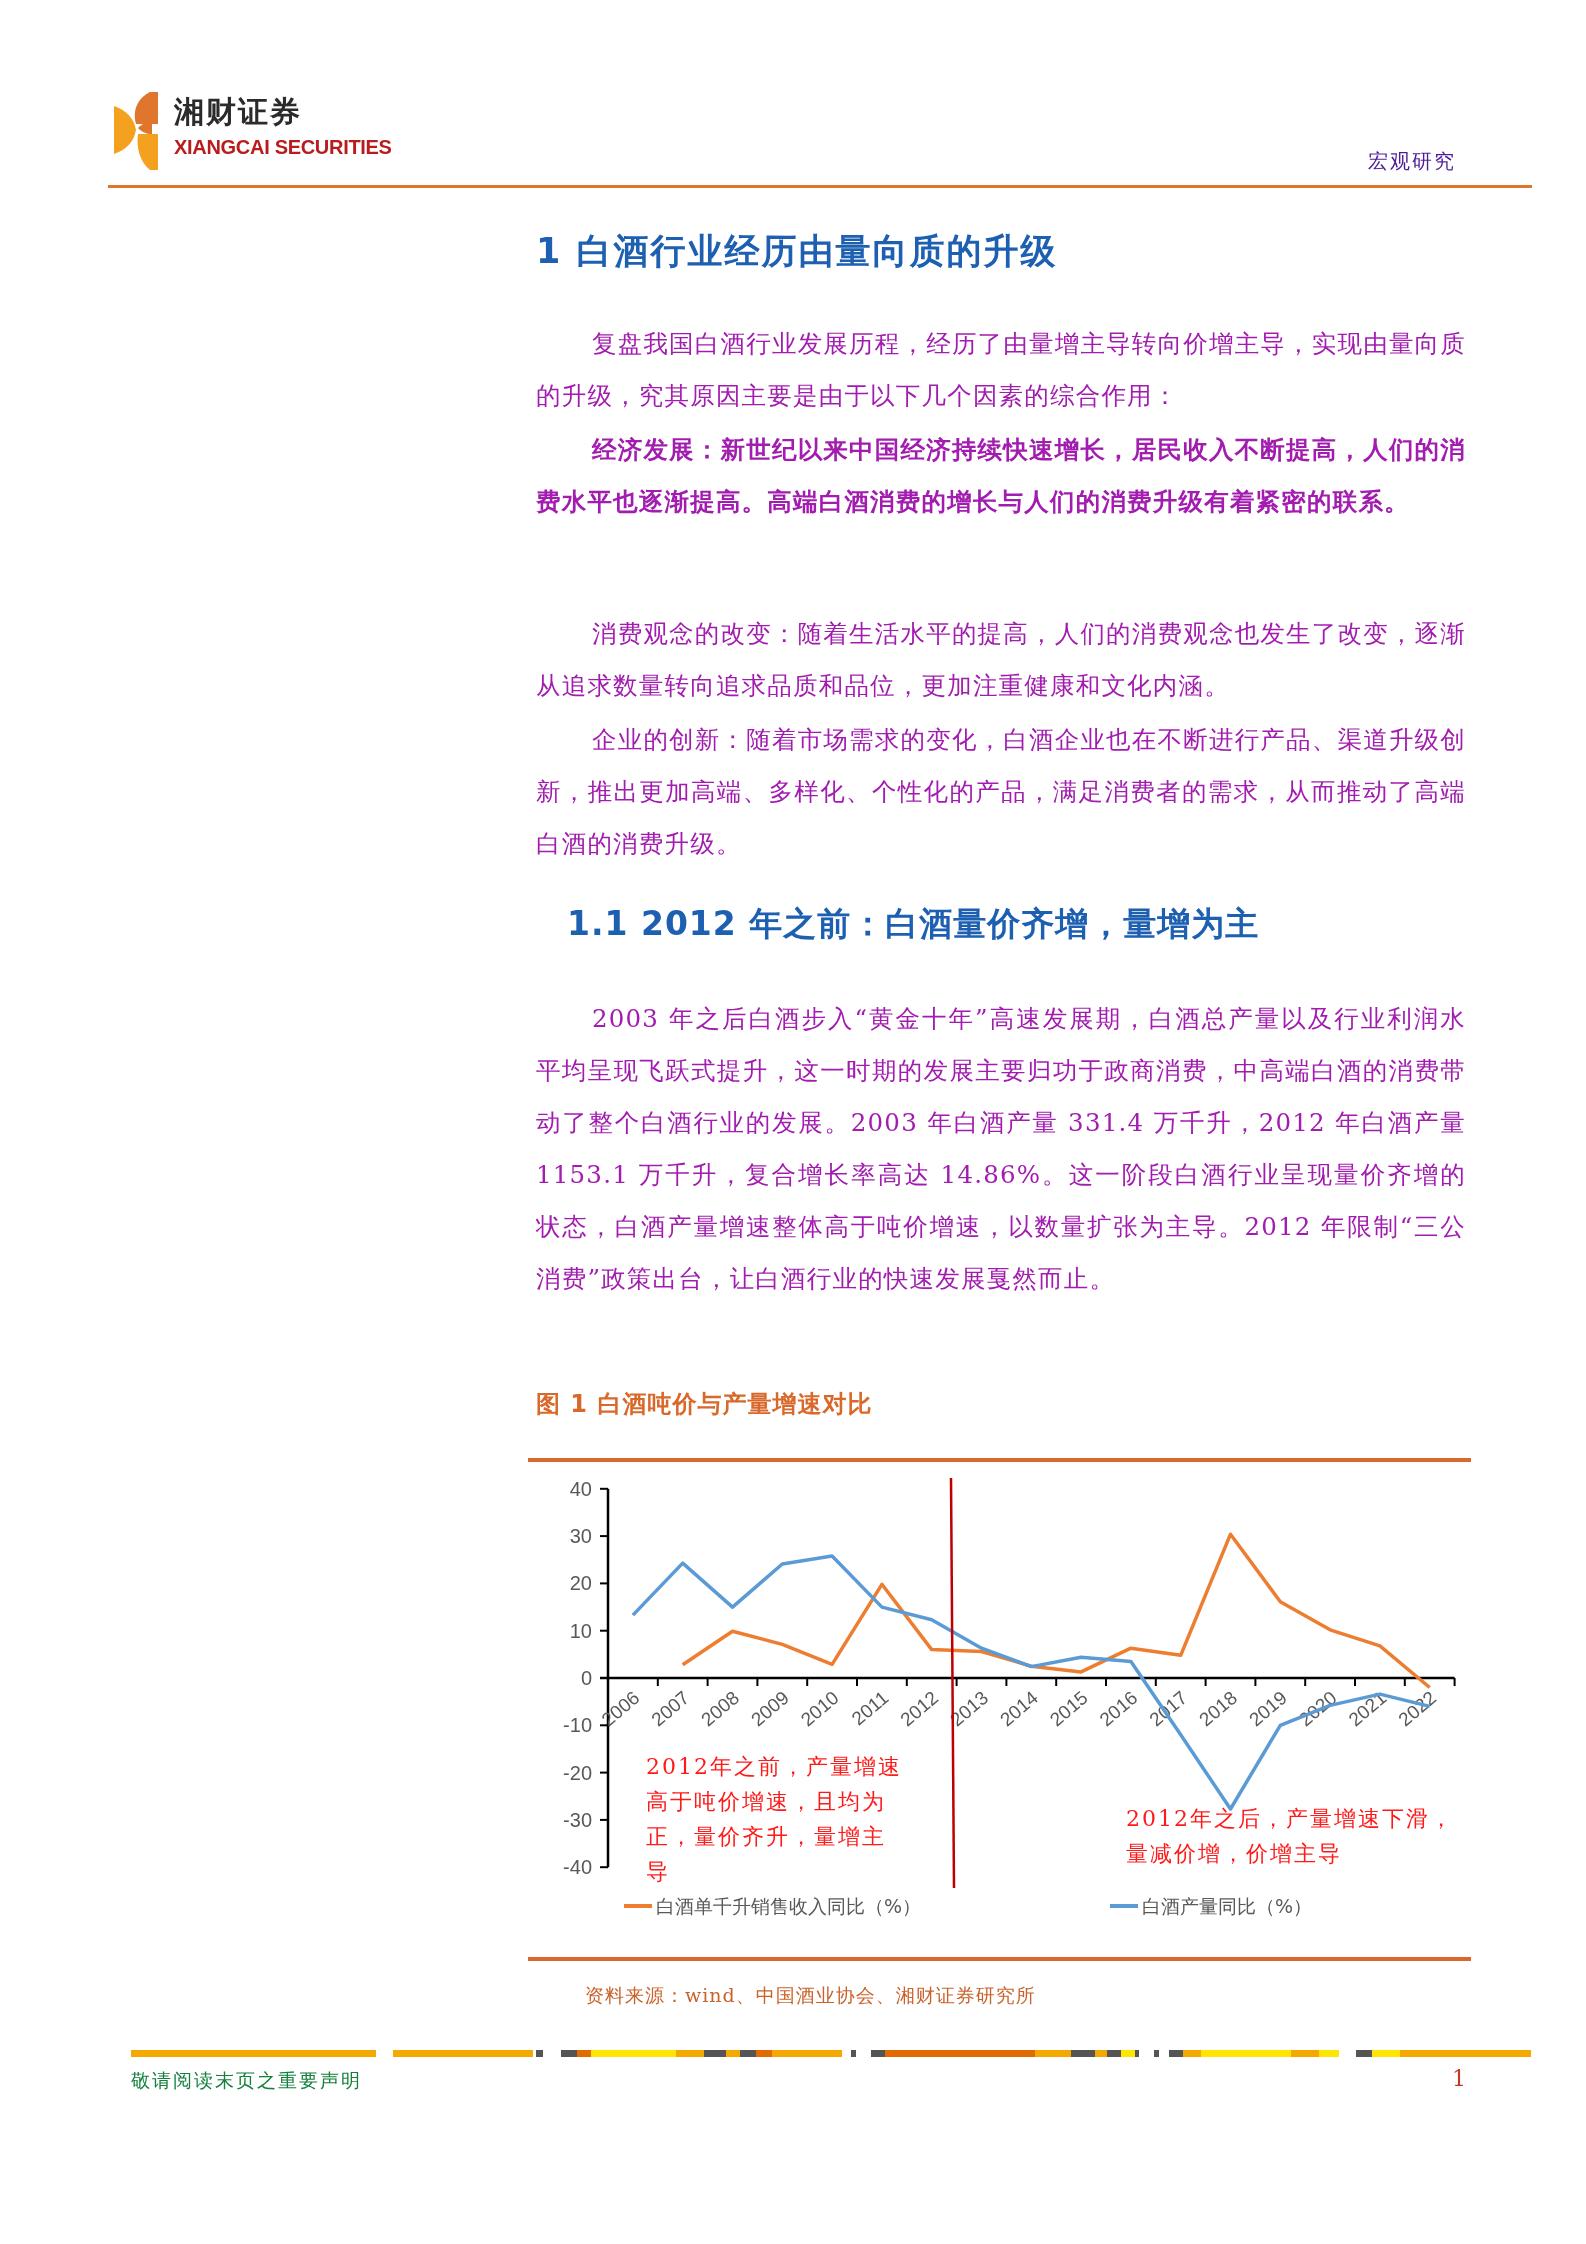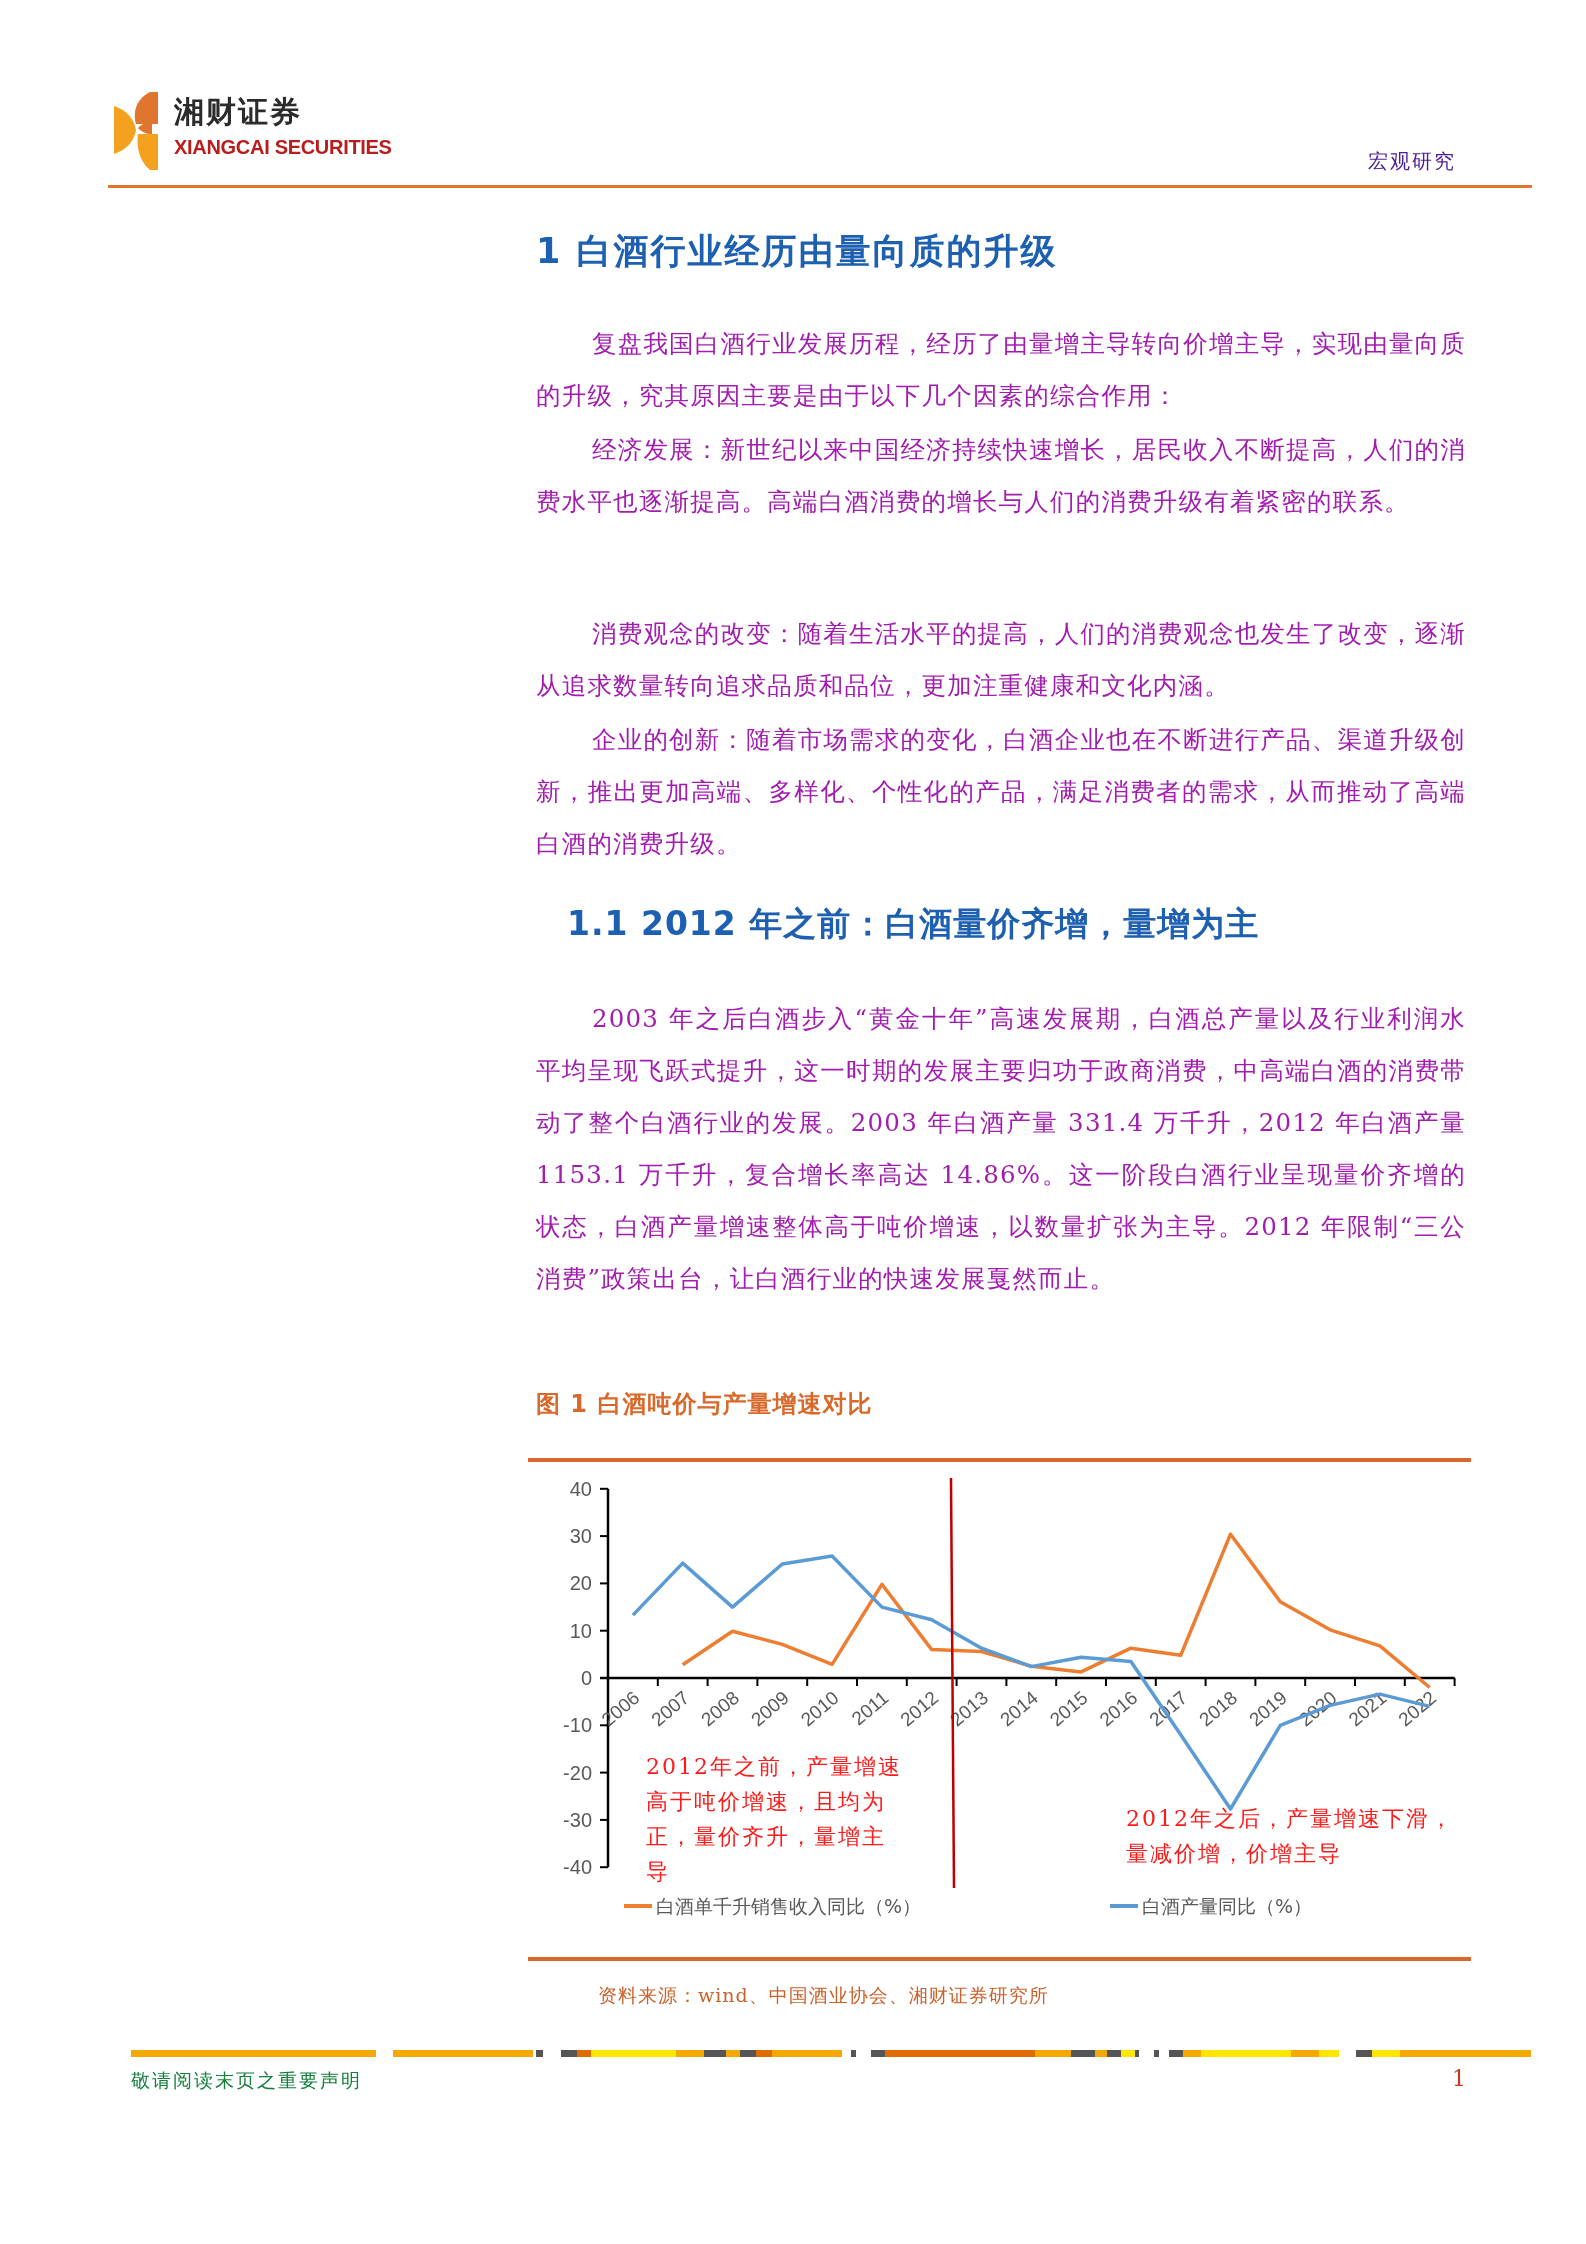--- a/index.html
+++ b/index.html
@@ -25,21 +25,21 @@
   .para { left: 536px; width: 930px; font-size: 24.5px; line-height: 52px; letter-spacing: 1.2px;
           text-align: justify; color: #a21caf; }
   .para .indent { display: inline-block; width: 56px; }
 
   
   .fig-title { left: 536px; top: 1388px; font-family: "DejaVu Sans", sans-serif; font-weight: bold;
                font-size: 24px; color: #d9692a; letter-spacing: 1px; white-space: nowrap; }
   .fig-rule-top { left: 528px; top: 1458px; width: 943px; height: 4px; background: #d9692a; }
   .fig-rule-bottom { left: 528px; top: 1957px; width: 943px; height: 4px; background: #d9692a; }
   .chart { left: 528px; top: 1466px; width: 943px; height: 490px; }
-  .source { left: 598px; top: 1983px; font-size: 19px; color: #c9622a; letter-spacing: 1px; white-space: nowrap; }
+  .source { left: 585px; top: 1983px; font-size: 19px; color: #c9622a; letter-spacing: 1px; white-space: nowrap; }
 
   
   .footer-bar { left: 131px; top: 2050px; width: 1400px; height: 7px; }
   .footer-left { left: 131px; top: 2068px; font-size: 19px; color: #15803d; letter-spacing: 2px; }
   .footer-page { right: 120px; top: 2066px; font-size: 22px; color: #c23b22; }
 </style>
 </head>
 <body>
 
 <div class="abs logo">
@@ -54,21 +54,21 @@
   <div class="abs logo-en">XIANGCAI SECURITIES</div>
 </div>
 <div class="abs header-tag">宏观研究</div>
 <div class="abs header-rule"></div>
 
 <div class="abs h1">1 白酒行业经历由量向质的升级</div>
 
 <div class="abs para" style="top:318px;">
   <span class="indent"></span><span>复盘我国白酒行业发展历程，经历了由量增主导转向价增主导，实现由量向质的升级，究其原因主要是由于以下几个因素的综合作用：</span>
 </div>
-<div class="abs para" style="top:424px;">
+<div class="abs para" style="top:424px;font-weight:bold;">
   <span class="indent"></span><span>经济发展：新世纪以来中国经济持续快速增长，居民收入不断提高，人们的消费水平也逐渐提高。高端白酒消费的增长与人们的消费升级有着紧密的联系。</span>
 </div>
 <div class="abs para" style="top:608px;">
   <span class="indent"></span><span>消费观念的改变：随着生活水平的提高，人们的消费观念也发生了改变，逐渐从追求数量转向追求品质和品位，更加注重健康和文化内涵。</span>
 </div>
 <div class="abs para" style="top:714px;">
   <span class="indent"></span><span>企业的创新：随着市场需求的变化，白酒企业也在不断进行产品、渠道升级创新，推出更加高端、多样化、个性化的产品，满足消费者的需求，从而推动了高端白酒的消费升级。</span>
 </div>
 
 <div class="abs h2">1.1 2012 年之前：白酒量价齐增，量增为主</div>

